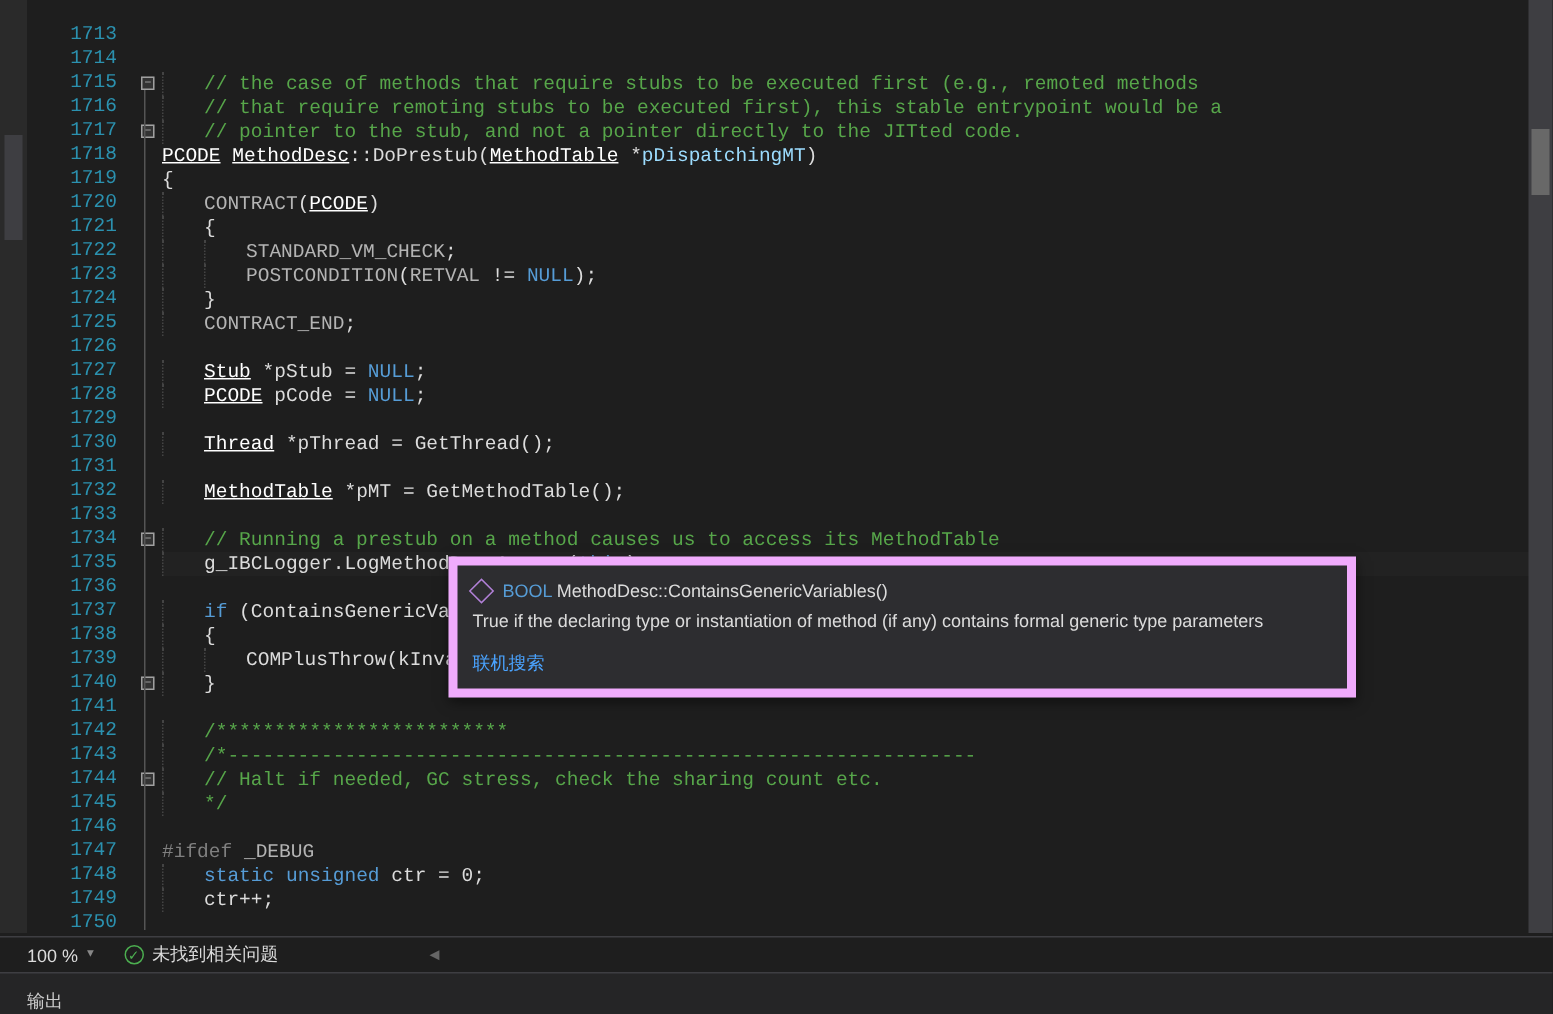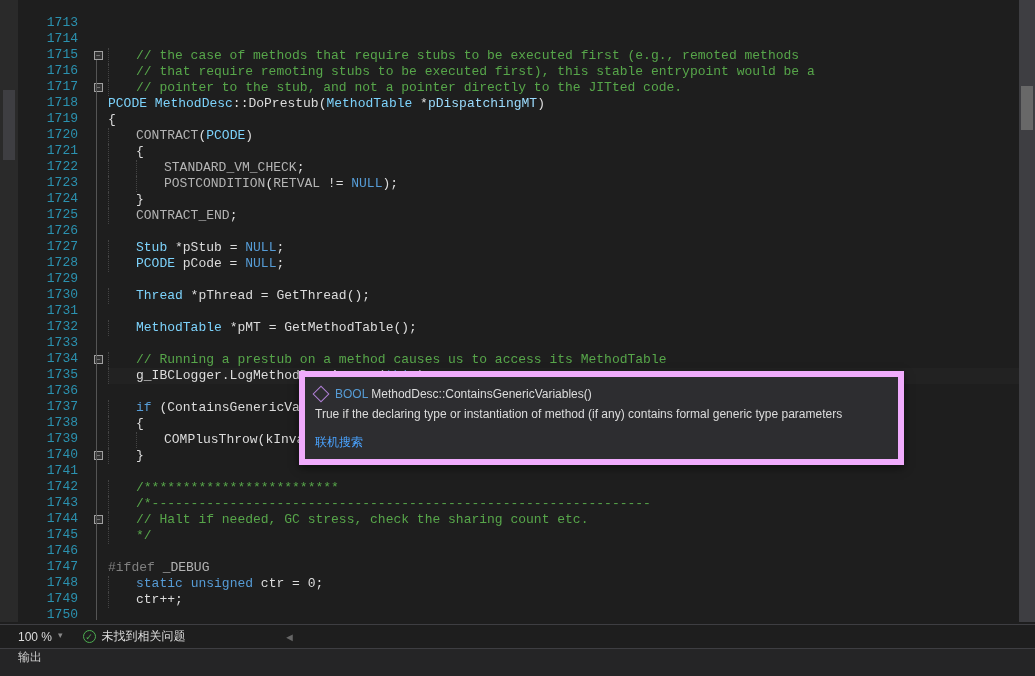--- a/index.html
+++ b/index.html
@@ -77,21 +77,21 @@
   }
   .code-line { height: 16px; position: relative; }
   .guide {
     display: inline-block;
     border-left: 1px dotted #444;
     height: 16px;
     vertical-align: top;
   }
   .c-comment { color: #57a64a; }
   .c-keyword { color: #569cd6; }
-  .c-type { color: #7dd3fc; }
+  .c-type { color: #ffffff; text-decoration: underline; }
   .c-string { color: #d69d85; }
   .c-macro { color: #b4b4b4; }
   .c-param { color: #9cdcfe; }
   .c-pre { color: #808080; }
   .c-highlight-line {
     position: absolute;
     background: rgba(255,255,255,0.02);
     top: 368px;
     left: 0;
     right: 0;
@@ -143,21 +143,21 @@
   .arrow-left { margin-left: auto; margin-right: 740px; color: #666; font-size: 11px;}
   .output-panel {
     position: absolute;
     top: 648px;
     left: 0;
     width: 1035px;
     height: 28px;
     background: #252526;
     border-top: 1px solid #3e3e42;
     display: flex;
-    align-items: flex-start;
+    align-items: flex-end;
     padding-left: 18px;
     font-family: "Microsoft YaHei", "Segoe UI", sans-serif;
     font-size: 12px;
     color: #cccccc;
   }
   .vscroll {
     position: absolute;
     right: 0; top: 0;
     width: 16px;
     height: 622px;

